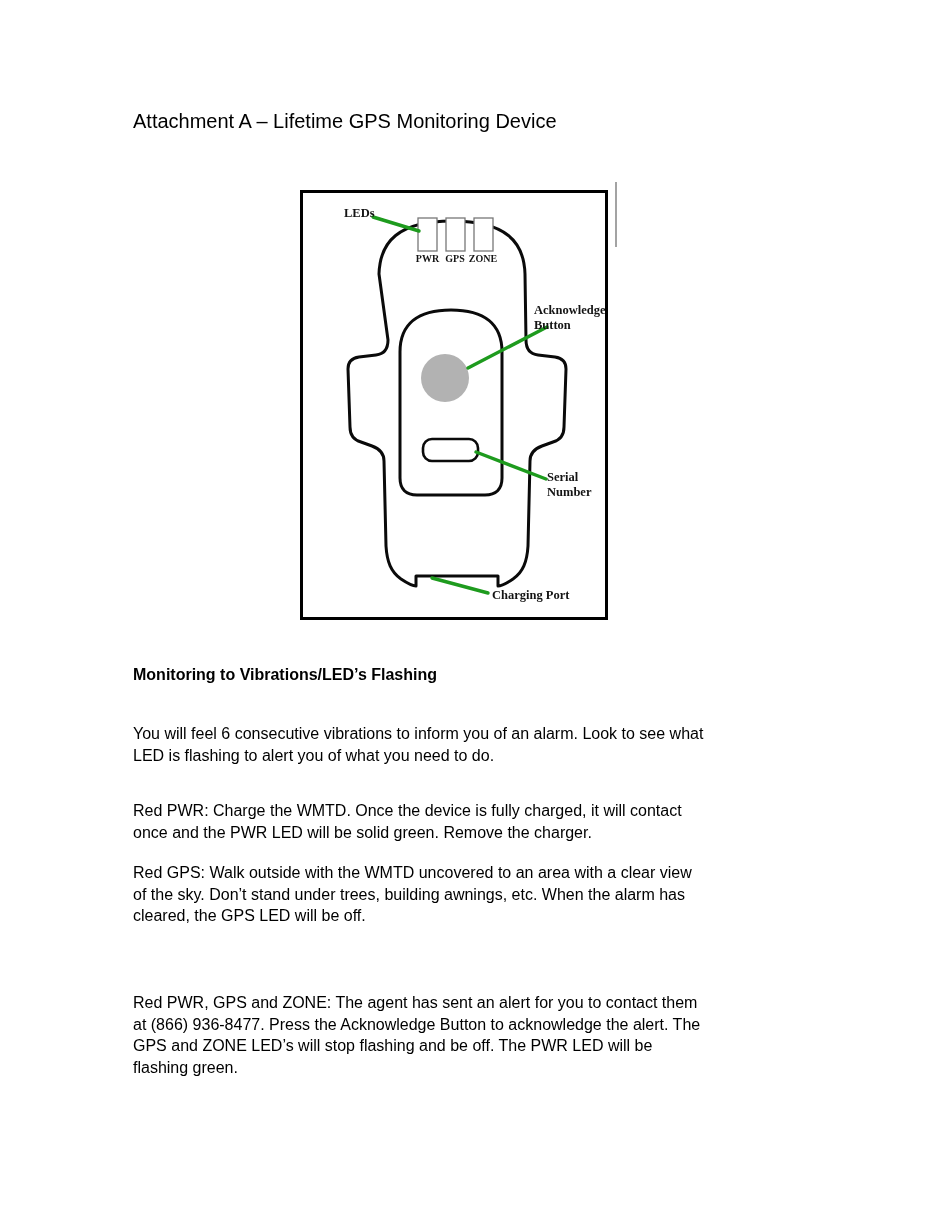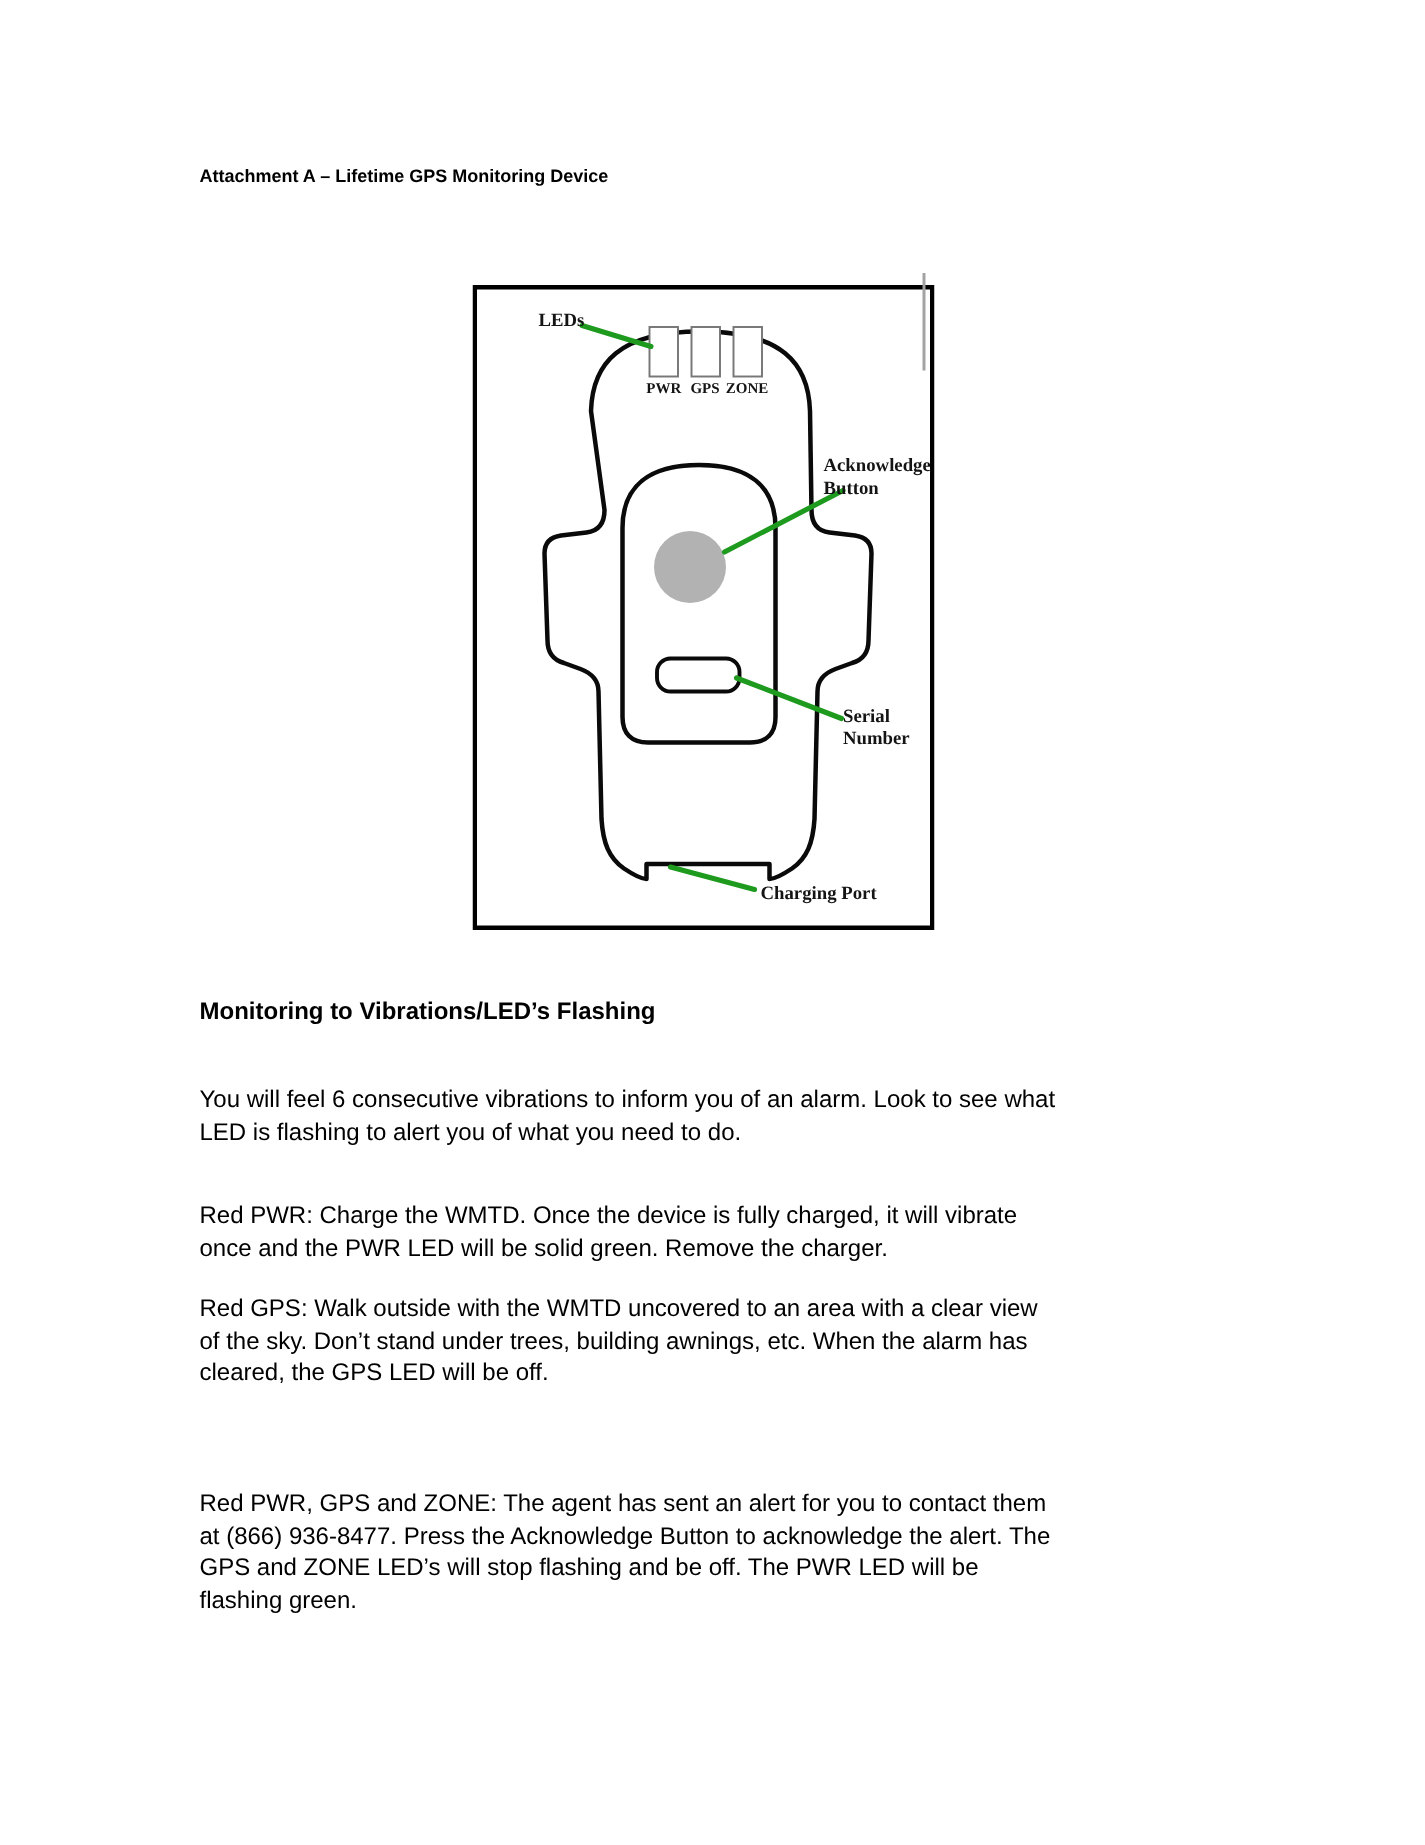--- a/index.html
+++ b/index.html
@@ -12,22 +12,22 @@
     height: 1230px;
     position: relative;
     font-family: "Liberation Sans", sans-serif;
     color: #000;
     overflow: hidden;
   }
   .doc-title {
     position: absolute;
     left: 133px;
     top: 110px;
-    font-size: 12px;
-    font-weight: bold;
+    font-size: 20px;
+    font-weight: normal;
     white-space: pre;
   }
   .section-heading {
     position: absolute;
     left: 133px;
     top: 666px;
     font-size: 16px;
     font-weight: bold;
     white-space: pre;
   }
@@ -39,21 +39,21 @@
     line-height: 21.5px;
     white-space: pre-line;
   }
   .para b { font-weight: normal; }
   #para-1 { top: 707px; }
   #para-2 { top: 784px; }
   #para-3 { top: 846px; }
   #para-4 { top: 976px; }
   .diagram-box {
     position: absolute;
-    left: 315px;
+    left: 300px;
     top: 190px;
     width: 308px;
     height: 430px;
   }
   .diagram-box svg { display: block; }
   .diagram-label {
     font-family: "Liberation Serif", serif;
     font-weight: 600;
     fill: #141414;
   }
@@ -145,21 +145,21 @@
     </svg>
   </div>
 
   <div class="artifact-line"></div>
 
   <div class="section-heading">Monitoring to Vibrations/LED’s Flashing</div>
 
   <p class="para" id="para-1"><b></b><span>You will feel 6 consecutive vibrations to inform you of an alarm. Look to see what
 LED is flashing to alert you of what you need to do.</span></p>
 
-  <p class="para" id="para-2"><b>Red PWR: </b><span>Charge the WMTD. Once the device is fully charged, it will vibrate
+  <p class="para" id="para-2"><b>Red PWR: </b><span>Charge the WMTD. Once the device is fully charged, it will contact
 once and the PWR LED will be solid green. Remove the charger.</span></p>
 
   <p class="para" id="para-3"><b>Red GPS: </b><span>Walk outside with the WMTD uncovered to an area with a clear view
 of the sky. Don’t stand under trees, building awnings, etc. When the alarm has
 cleared, the GPS LED will be off.</span></p>
 
   <p class="para" id="para-4"><b>Red PWR, GPS and ZONE: </b><span>The agent has sent an alert for you to contact them
 at (866) 936-8477. Press the Acknowledge Button to acknowledge the alert. The
 GPS and ZONE LED’s will stop flashing and be off. The PWR LED will be
 flashing green.</span></p>

